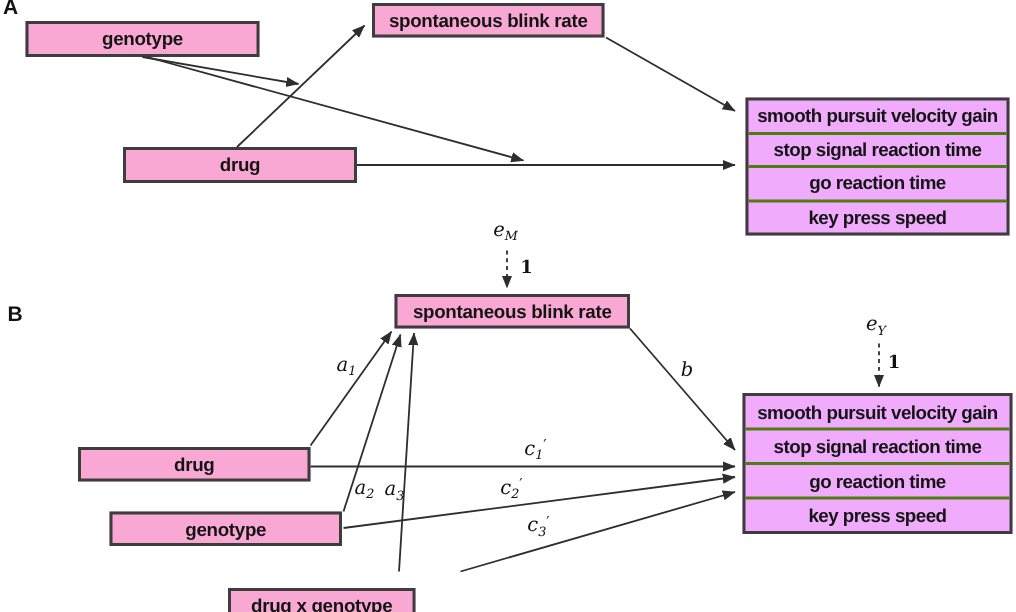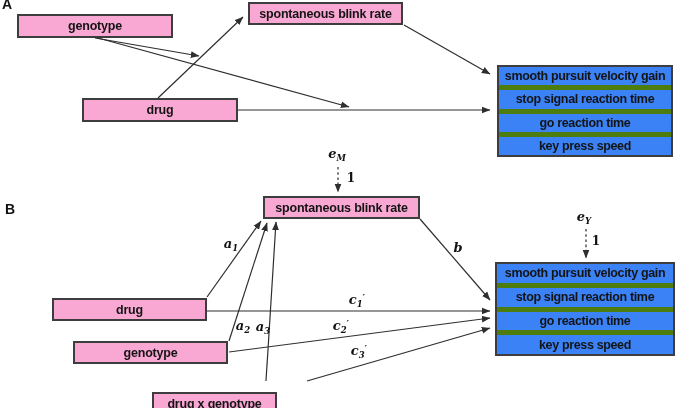--- a/index.html
+++ b/index.html
@@ -9,35 +9,35 @@
   }
   svg.arrows{position:absolute;left:0;top:0;z-index:5;pointer-events:none;}
   .ln{stroke:#2e2e2e;stroke-width:1.2;fill:none;}
   .dash{stroke-dasharray:2.6 2.6;}
   .box{
     position:absolute;background:#f9a8d4;border:2px solid #3d3d3d;box-sizing:border-box;
     display:flex;align-items:center;justify-content:center;
     font-weight:bold;font-size:12.5px;letter-spacing:-0.2px;color:#141414;z-index:2;
   }
   .stack{
-    position:absolute;background:#3b82f6;border:2px solid #3d3d3d;box-sizing:border-box;
+    position:absolute;background:#f0abfc;border:2px solid #3d3d3d;box-sizing:border-box;
     display:flex;flex-direction:column;z-index:2;
   }
   .stack .row{
     flex:1;display:flex;align-items:center;justify-content:center;
     font-weight:bold;font-size:12.5px;letter-spacing:-0.35px;color:#141414;
-    border-top:5px solid #4d7c0f;
+    border-top:2px solid #4d7c0f;
   }
   .stack .row:first-child{border-top:none;}
   .panel-label{
     position:absolute;font-weight:bold;font-size:14px;color:#111;z-index:3;line-height:14px;
   }
   .mlabel{
     position:absolute;transform:translate(-50%,-50%);z-index:6;
-    font-family:"DejaVu Serif",serif;font-style:italic;font-weight:bold;
+    font-family:"DejaVu Serif",serif;font-style:italic;font-weight:normal;
     font-size:13px;color:#111;white-space:nowrap;line-height:13px;
   }
   .mlabel sub{font-size:8.5px;font-style:italic;vertical-align:-3px;}
   .mlabel .prime{font-size:10px;font-style:normal;vertical-align:3px;}
   .num{
     position:absolute;transform:translate(-50%,-50%);z-index:6;
     font-family:"DejaVu Serif",serif;font-weight:bold;font-size:12px;color:#111;line-height:12px;
   }
 </style>
 </head>

